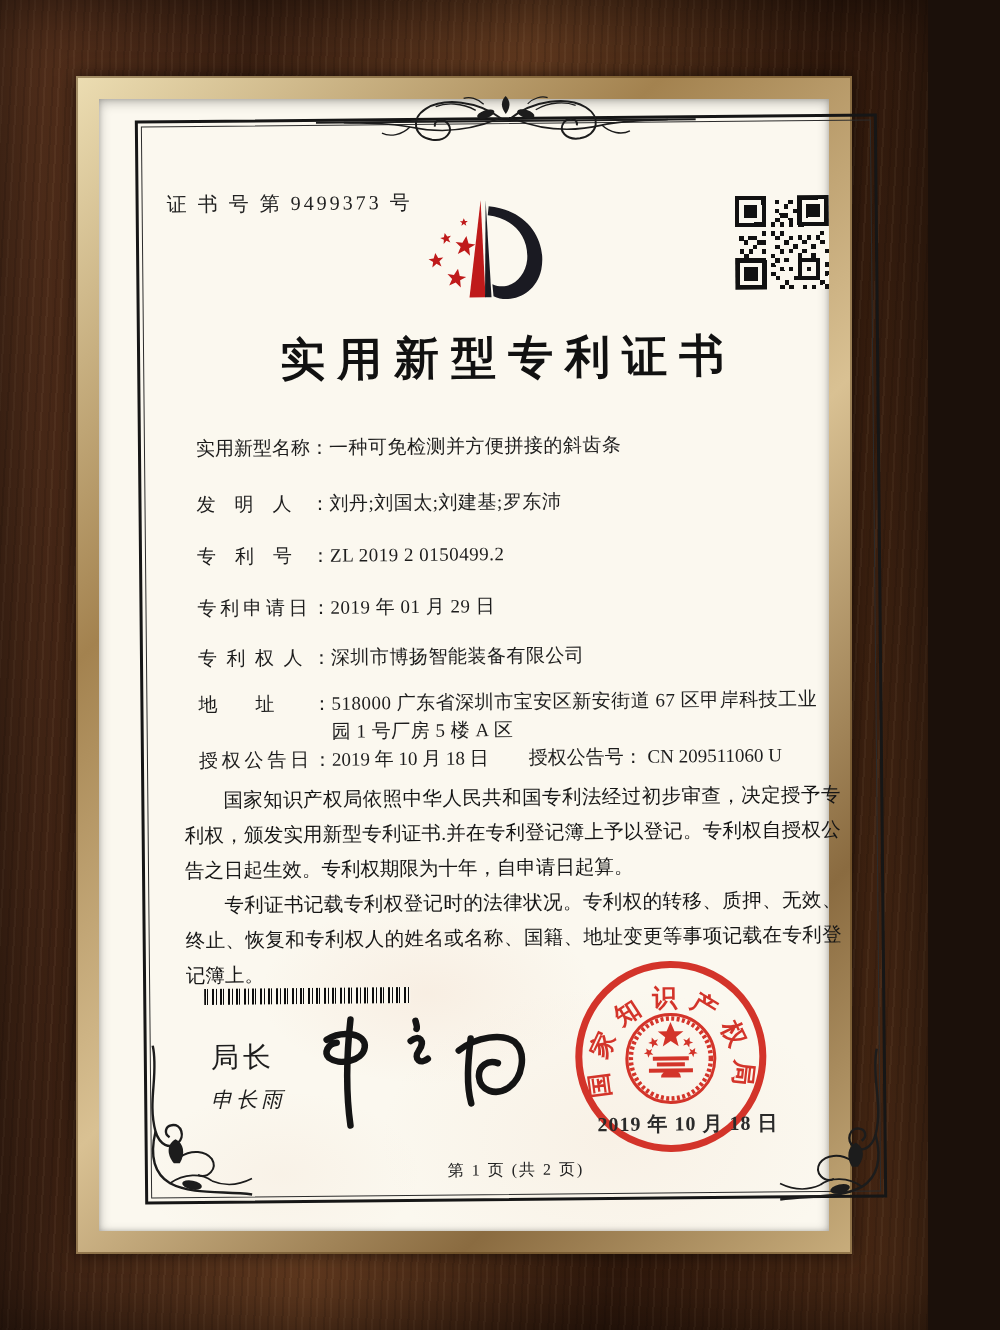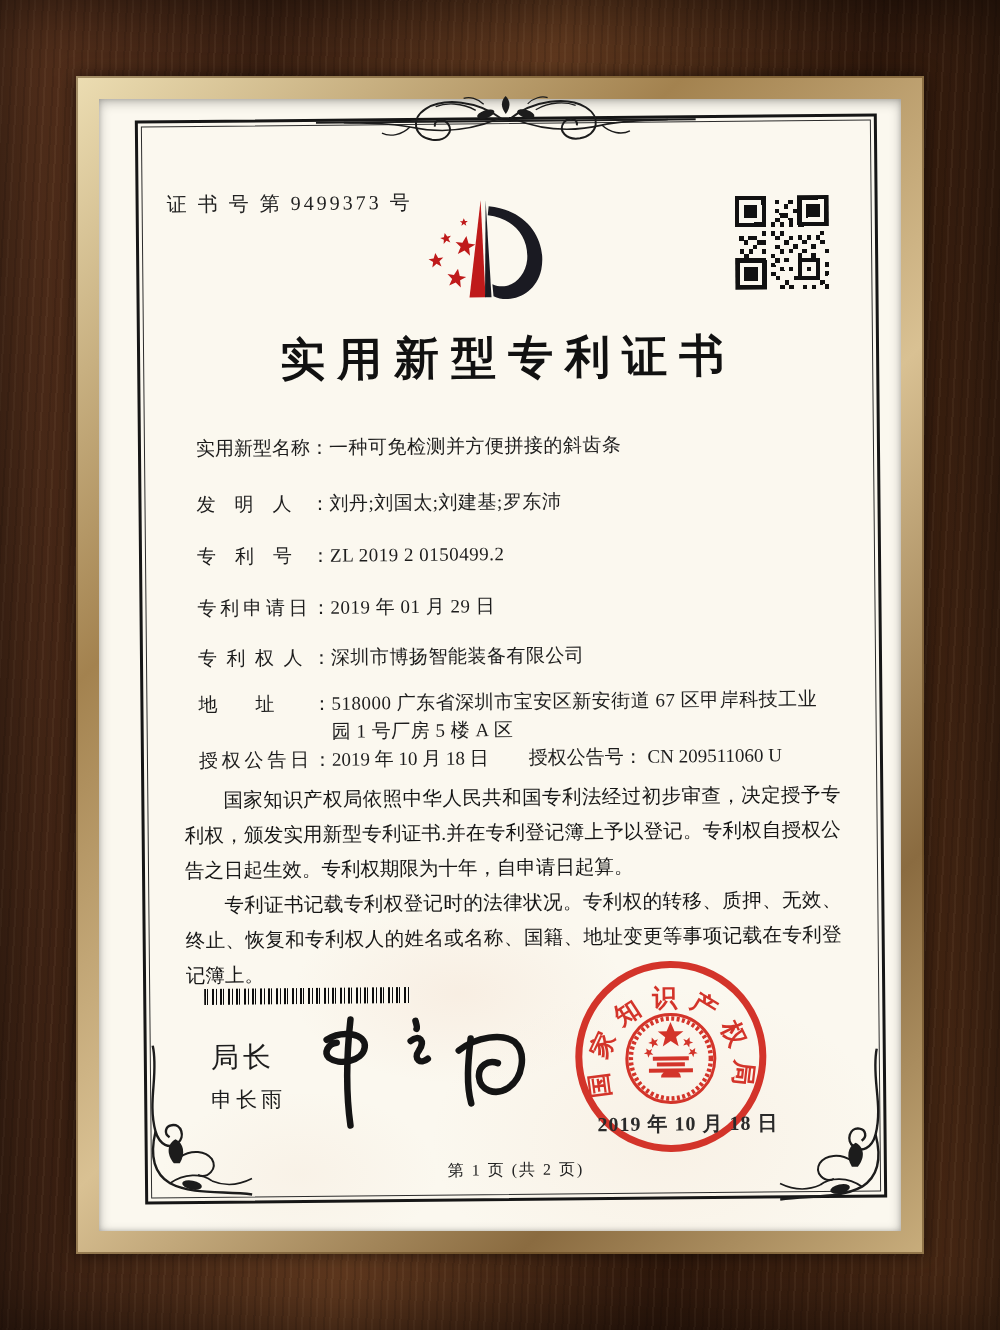--- a/index.html
+++ b/index.html
@@ -1,16 +1,16 @@
 <!DOCTYPE html>
 <html><head>
 <meta charset="utf-8">
 <style>
   html,body{margin:0;padding:0;background:#1b100a;}
-  .scene{position:relative;width:1000px;height:1330px;overflow:hidden;
+  .scene{position:relative;width:928px;height:1330px;overflow:hidden;
     font-family:"Liberation Serif","DejaVu Serif",serif;}
   
   .wood{position:absolute;inset:0;
     background:
       repeating-linear-gradient(93deg, rgba(15,6,2,.12) 0 2px, transparent 2px 6px, rgba(255,215,170,.05) 6px 8px, transparent 8px 14px),
       linear-gradient(100deg,#59331e 0%,#3a2012 22%,#60391f 46%,#2e180c 72%,#4c2b16 100%);
     box-shadow: inset 0 0 70px rgba(0,0,0,.6);}
   .fillet{position:absolute;inset:76px;
     background:linear-gradient(135deg,#ecddb2 0%,#a3824f 30%,#d9c193 55%,#8a6b40 80%,#c8ad7c 100%);
     box-shadow: inset 0 0 0 2px rgba(80,50,15,.45), 0 0 16px rgba(0,0,0,.55);}
@@ -31,21 +31,21 @@
     letter-spacing:12px;color:#111;}
   .frow{left:55px;width:648px;font-size:19px;line-height:28px;display:flex;align-items:flex-start;}
   .flabel{display:inline-block;width:133px;flex:0 0 133px;text-align-last:justify;text-align:justify;}
   .fvalue{flex:1;letter-spacing:.5px;}
   .grant-pair2{margin-left:40px;white-space:nowrap;}
   .paras{left:40px;top:660px;width:656px;font-size:19.5px;line-height:1.8;text-align:justify;color:#161616;}
   .paras p{margin:0;text-indent:2em;}
   .barcode{left:58px;top:866px;width:206px;height:16px;
     background:repeating-linear-gradient(90deg,#0c0c0c 0 2px,#fbf8ef 2px 3px,#0c0c0c 3px 4px,#fbf8ef 4px 8px,#0c0c0c 8px 9.5px,#fbf8ef 9.5px 12px,#0c0c0c 12px 13px,#fbf8ef 13px 16px);}
   .chief-title{left:64px;top:916px;font-size:28px;letter-spacing:4px;}
-  .chief-name{left:64px;top:963px;font-size:21px;letter-spacing:4px;}
+  .chief-name{left:64px;top:963px;font-size:21px;letter-spacing:4px;font-style:italic;}
   .signature{left:140px;top:888px;}
   .seal{left:424px;top:838px;opacity:.93;}
   .seal-date{left:450px;top:992px;font-size:20px;letter-spacing:1px;color:#2a2a2a;font-weight:bold;}
   .footer{left:0;top:1040px;width:100%;text-align:center;font-size:16px;letter-spacing:2px;color:#222;}
   .flourish{pointer-events:none;}
   svg{display:block;}
 </style>
 </head>
 <body>
 

